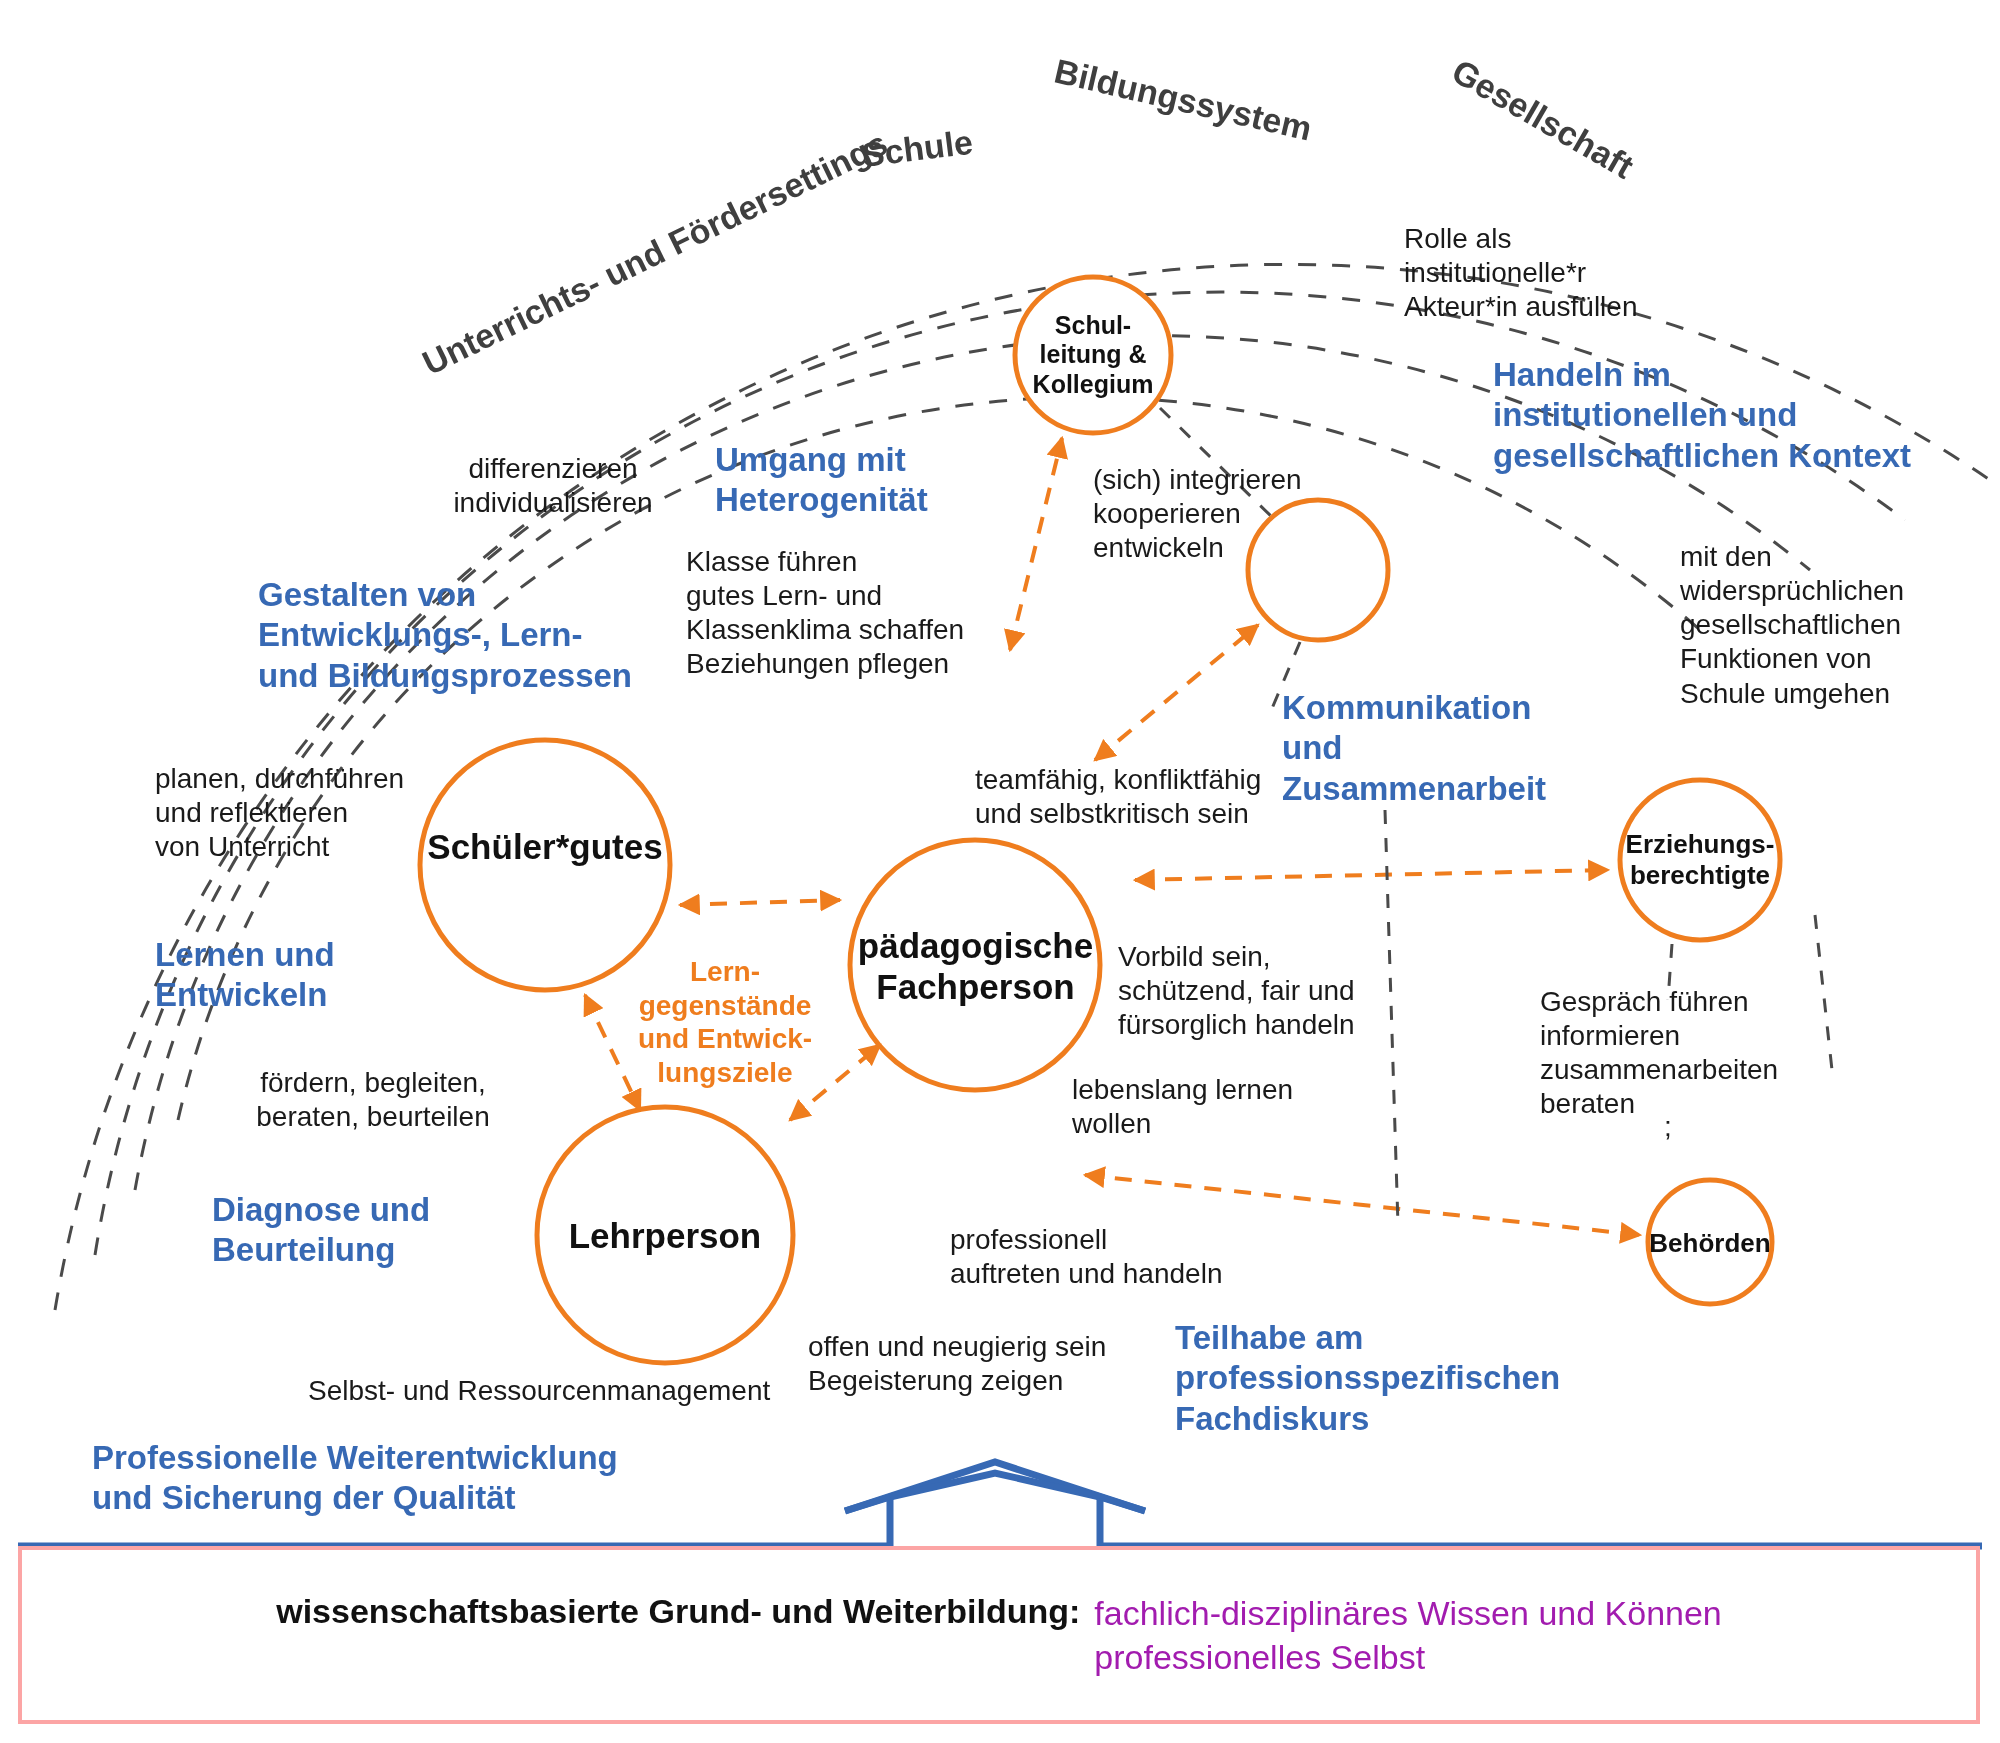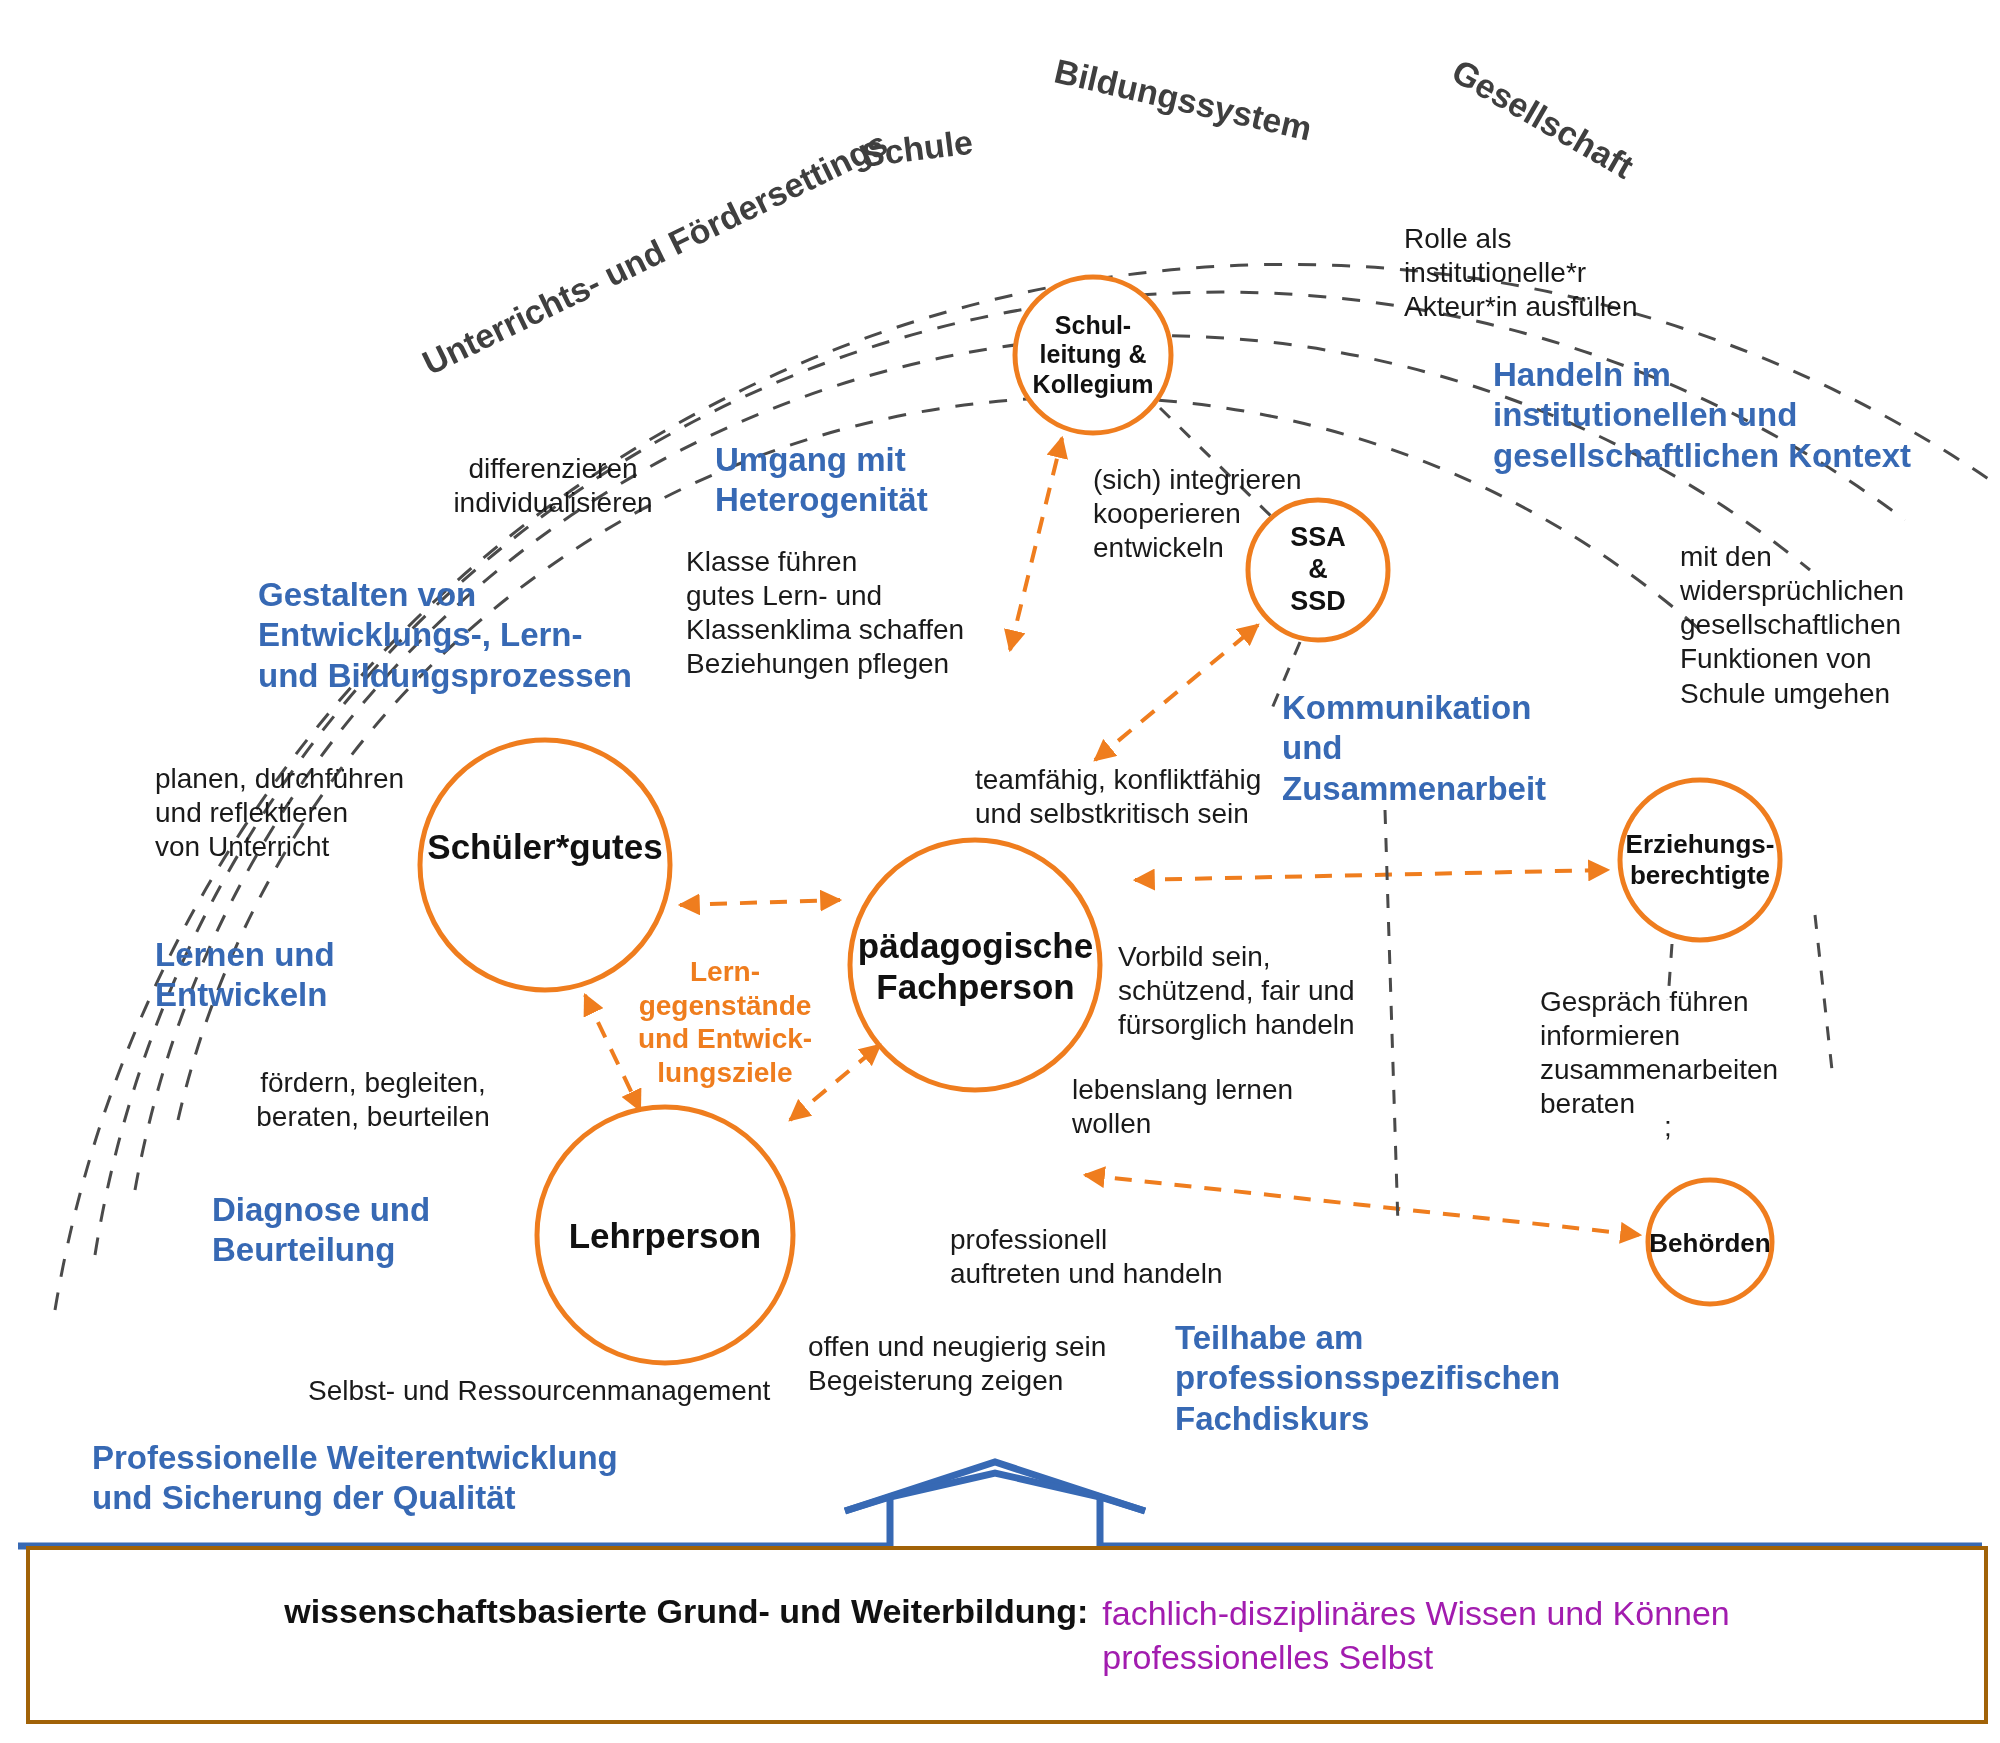--- a/index.html
+++ b/index.html
@@ -65,24 +65,23 @@
     white-space: pre-line;
   }
   .ctr { text-align: center; }
 
   #bottom-box {
     position: absolute;
     left: 18px;
     top: 1546px;
     width: 1962px;
     height: 178px;
-    border: 4px solid #a16207;
+    border: 4px solid #fca5a5;
     box-sizing: border-box;
     background: #ffffff;
-    margin-left: 8px;
   }
   #bottom-box-inner {
     position: absolute;
     left: 0; top: 0;
     width: 100%; height: 100%;
     display: flex;
     align-items: center;
     justify-content: center;
   }
   #bottom-text-wrap {
@@ -182,23 +181,20 @@
   <div class="lbl arc-label" style="left:1055px; top:50px; transform: rotate(13deg);">Bildungssystem</div>
 
   <div class="lbl arc-label" style="left:862px; top:135px; transform: rotate(-7deg);">Schule</div>
 
   <div class="lbl arc-label" style="left:425px; top:345px; transform: rotate(-26deg);">Unterrichts- und Fördersettings</div>
 
   <div class="node-label" style="left:1013px; top:300px; width:160px; height:110px; font-size:25px;">Schul-
 leitung &amp;
 Kollegium</div>
 
-  <div class="node-label" style="left:1248px; top:515px; width:140px; height:110px; font-size:27px;">SSA
-&amp;
-SSD</div>
 
   <div class="node-label" style="left:1604px; top:820px; width:192px; height:80px; font-size:26px;">Erziehungs-
 berechtigte</div>
 
   <div class="node-label" style="left:1630px; top:1222px; width:160px; height:42px; font-size:26px;text-align:center;">Behörden</div>
 
   <div class="node-label" style="left:415px; top:823px; width:260px; height:48px; font-size:35px;">Schüler*gutes</div>
 
   <div class="node-label" style="left:838px; top:918px; width:275px; height:96px; font-size:35px;">pädagogische
 Fachperson</div>

